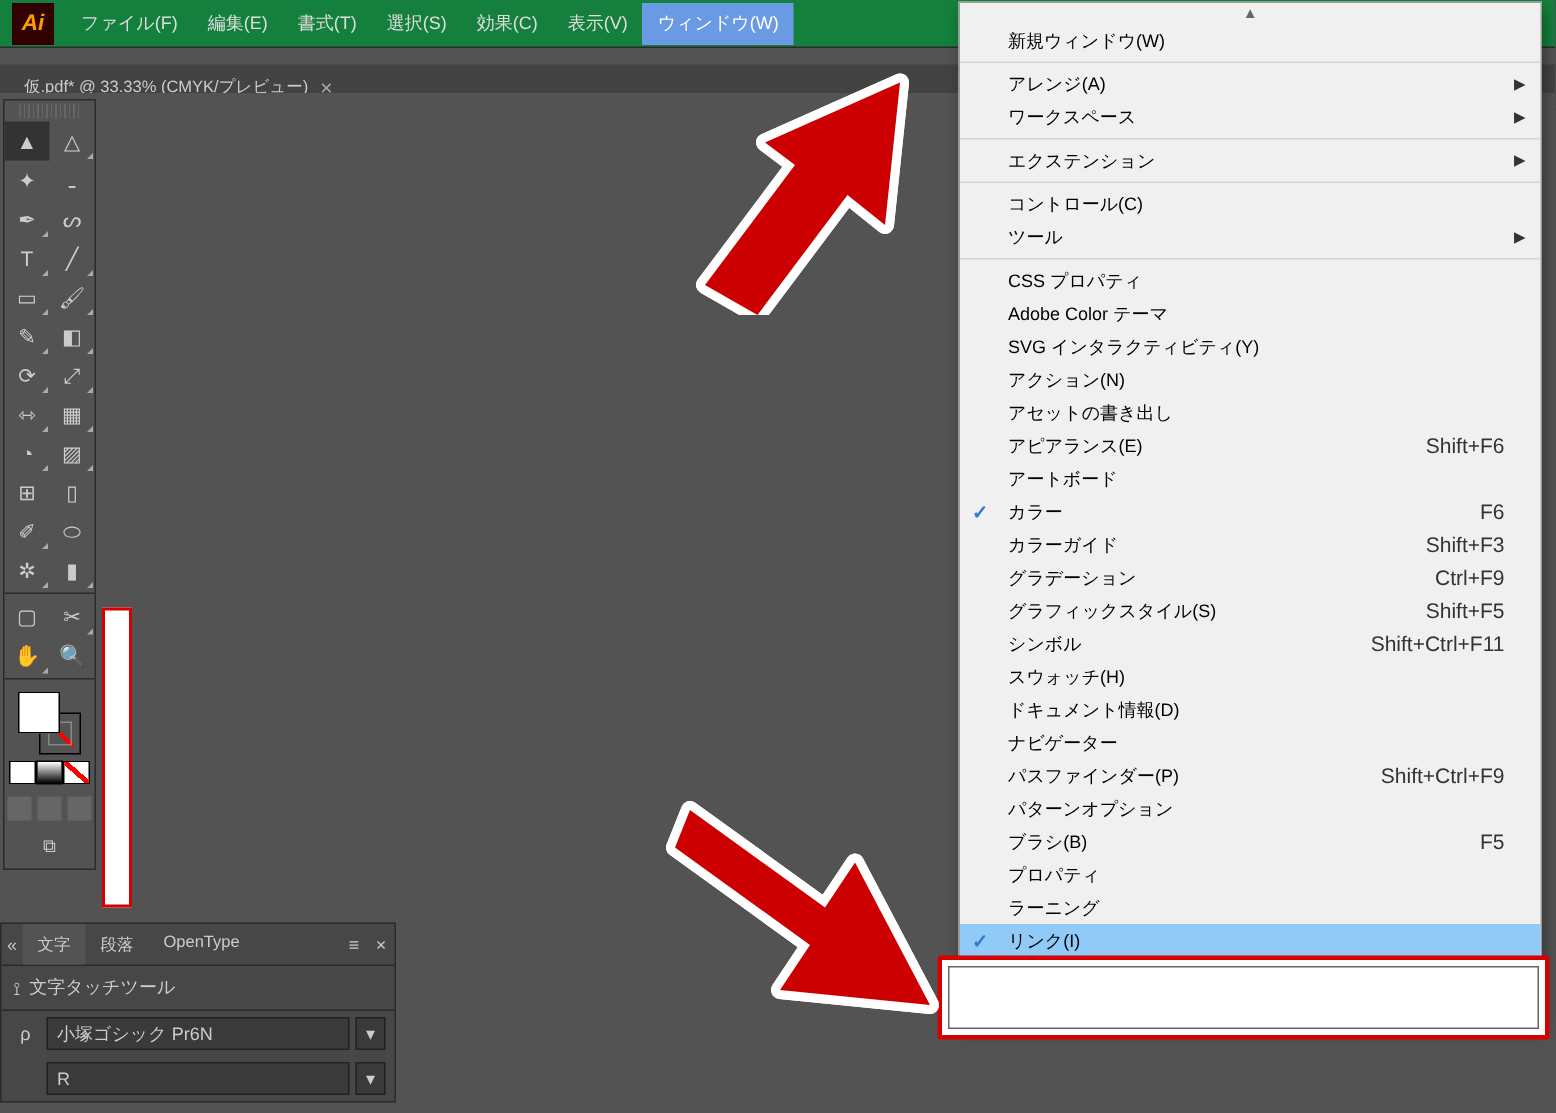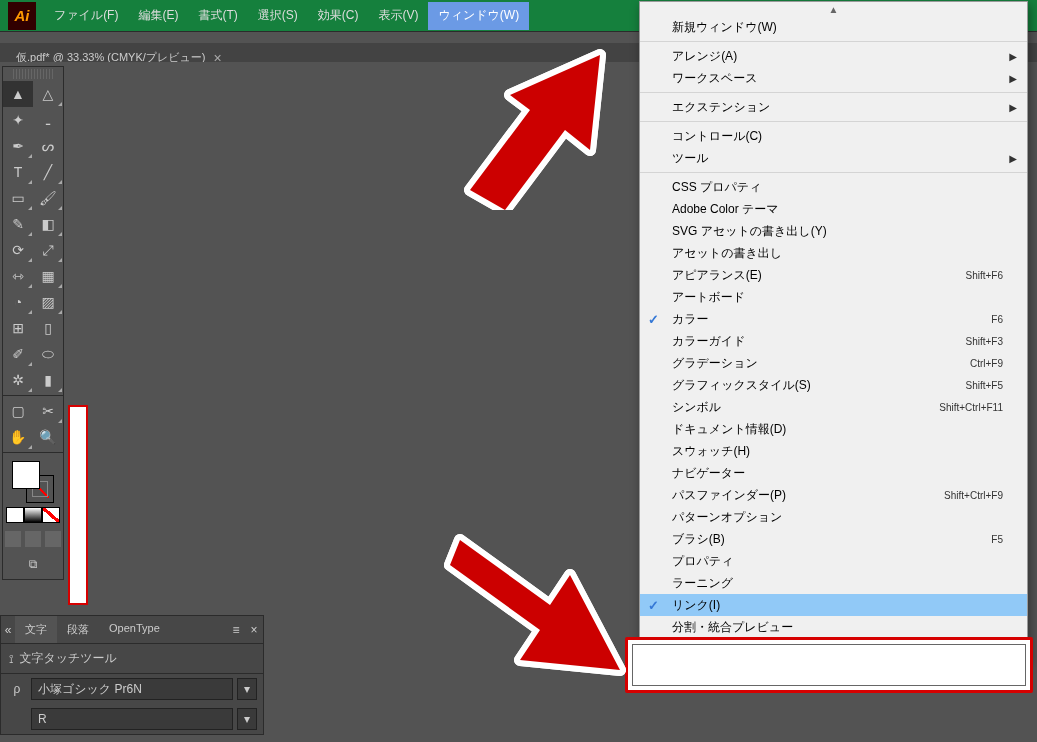--- a/index.html
+++ b/index.html
@@ -51,21 +51,21 @@
 .touchrow { padding: 6px 8px; display: flex; align-items: center; gap: 6px; border-bottom: 1px solid #2b2b2b; }
 .fontrow { display: flex; align-items: center; padding: 4px 6px; gap: 4px; }
 .fontrow .lbl { width: 20px; color: #ccc; display: flex; justify-content: center; }
 .fontrow .fld { flex: 1; background: #3a3a3a; border: 1px solid #222; height: 22px; display: flex; align-items: center; padding: 0 6px; color: #ccc; }
 .dd { width: 20px; height: 22px; background: #3a3a3a; border: 1px solid #222; display: flex; align-items: center; justify-content: center; color: #ccc; }
 
 .dropdown { position: absolute; top: 1px; left: 639px; width: 389px; background: #f0f0f0; border: 1px solid #9a9a9a; box-shadow: 2px 4px 10px rgba(0,0,0,.4); font-size: 12px; color: #000; }
 .dditem { padding: 4px 24px 4px 32px; display: flex; align-items: center; justify-content: space-between; height: 22px; position: relative; }
 .dditem .arrow { position: absolute; right: 10px; font-size: 10px; color: #333; }
 .dditem .check { position: absolute; left: 8px; color: #3578d6; font-weight: bold; font-size: 13px; }
-.dditem .sc { color: #333; font-size: 10px; }
+.dditem .sc { color: #333; font-size: 14px; }
 .dditem.hilite { background: #91c9f7; }
 .dditem.scrollarrow { justify-content: center; height: 14px; padding: 0; color: #666; font-size: 10px; }
 .ddgroupsep { height: 1px; background: #d4d4d4; margin: 3px 0; }
 
 .red-arrow { position: absolute; filter: drop-shadow(0 0 0 #fff); }
 .arrow-svg { stroke: #fff; stroke-width: 12; stroke-linejoin: round; fill: #cc0000; }
 .arrow-inner { fill: #cc0000; stroke: none; }
 
 .linkbox { position: absolute; top: 637px; left: 625px; width: 408px; height: 56px; border: 3px solid #d60000; border-radius: 2px; background: #fff; pointer-events: none; }
 .linkbox::after { content: ""; position: absolute; inset: 4px; border: 1px solid #666; }
@@ -232,21 +232,24 @@
         <span class="arrow">▶</span>
       </div>
       <div class="ddgroupsep"></div>
       <div class="dditem">
         <span>CSS プロパティ</span>
       </div>
       <div class="dditem">
         <span>Adobe Color テーマ</span>
       </div>
       <div class="dditem">
-        <span>SVG アセットの書き出し(Y)</span>
+        <span>SVG インタラクティビティ(Y)</span>
+      </div>
+      <div class="dditem">
+        <span>アクション(N)</span>
       </div>
       <div class="dditem">
         <span>アセットの書き出し</span>
       </div>
       <div class="dditem">
         <span>アピアランス(E)</span>
         <span class="sc">Shift+F6</span>
       </div>
       <div class="dditem">
         <span>アートボード</span>
@@ -266,24 +269,24 @@
       </div>
       <div class="dditem">
         <span>グラフィックスタイル(S)</span>
         <span class="sc">Shift+F5</span>
       </div>
       <div class="dditem">
         <span>シンボル</span>
         <span class="sc">Shift+Ctrl+F11</span>
       </div>
       <div class="dditem">
+        <span>スウォッチ(H)</span>
+      </div>
+      <div class="dditem">
         <span>ドキュメント情報(D)</span>
-      </div>
-      <div class="dditem">
-        <span>スウォッチ(H)</span>
       </div>
       <div class="dditem">
         <span>ナビゲーター</span>
       </div>
       <div class="dditem">
         <span>パスファインダー(P)</span>
         <span class="sc">Shift+Ctrl+F9</span>
       </div>
       <div class="dditem">
         <span>パターンオプション</span>

